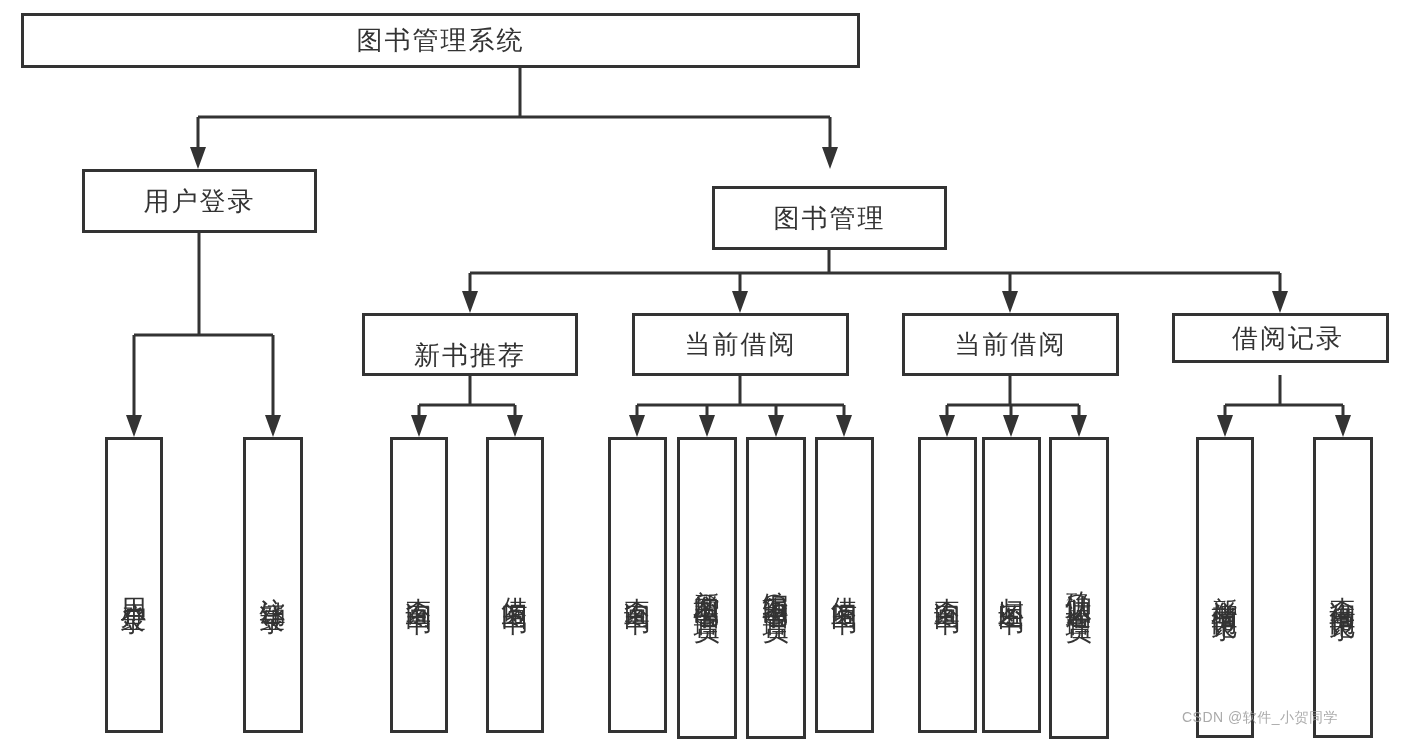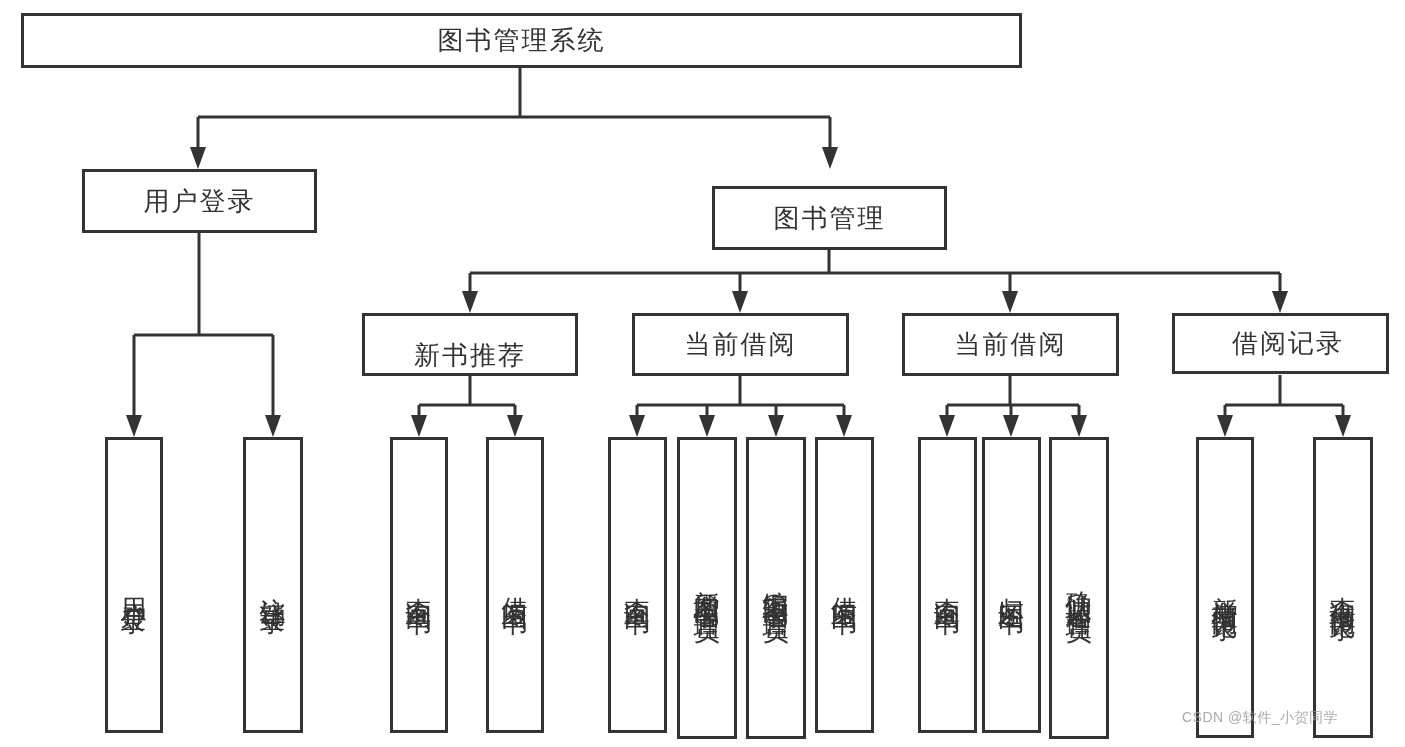--- a/index.html
+++ b/index.html
@@ -50,41 +50,41 @@
              M462,291 L478,291 L470,313 Z  M732,291 L748,291 L740,313 Z
              M1002,291 L1018,291 L1010,313 Z  M1272,291 L1288,291 L1280,313 Z
              M411,415 L427,415 L419,437 Z  M507,415 L523,415 L515,437 Z
              M629,415 L645,415 L637,437 Z  M699,415 L715,415 L707,437 Z
              M768,415 L784,415 L776,437 Z  M836,415 L852,415 L844,437 Z
              M939,415 L955,415 L947,437 Z  M1003,415 L1019,415 L1011,437 Z
              M1071,415 L1087,415 L1079,437 Z
              M1217,415 L1233,415 L1225,437 Z  M1335,415 L1351,415 L1343,437 Z"></path>
   </svg>
 
-  <div class="box" style="left:21px;top:13px;width:1001px;height:55px;">
+  <div class="box" style="left:21px;top:13px;width:839px;height:55px;">
     <span class="hlabel">图书管理系统</span>
   </div>
 
   <div class="box" style="left:82px;top:169px;width:235px;height:64px;">
     <span class="hlabel">用户登录</span>
   </div>
   <div class="box" style="left:712px;top:186px;width:235px;height:64px;">
     <span class="hlabel">图书管理</span>
   </div>
 
   <div class="box" style="left:362px;top:313px;width:216px;height:63px;align-items:flex-end;">
     <span class="hlabel">新书推荐</span>
   </div>
   <div class="box" style="left:632px;top:313px;width:217px;height:63px;">
     <span class="hlabel">当前借阅</span>
   </div>
   <div class="box" style="left:902px;top:313px;width:217px;height:63px;">
     <span class="hlabel">当前借阅</span>
   </div>
-  <div class="box" style="left:1172px;top:313px;width:217px;height:61px;padding-left:15px;">
+  <div class="box" style="left:1172px;top:313px;width:217px;height:50px;padding-left:15px;">
     <span class="hlabel">借阅记录</span>
   </div>
 
   <div class="box" style="left:105px;top:437px;width:58px;height:296px;">
     <span class="vtext">用户登录</span>
   </div>
   <div class="box" style="left:243px;top:437px;width:60px;height:296px;">
     <span class="vtext">注销登录</span>
   </div>
 

